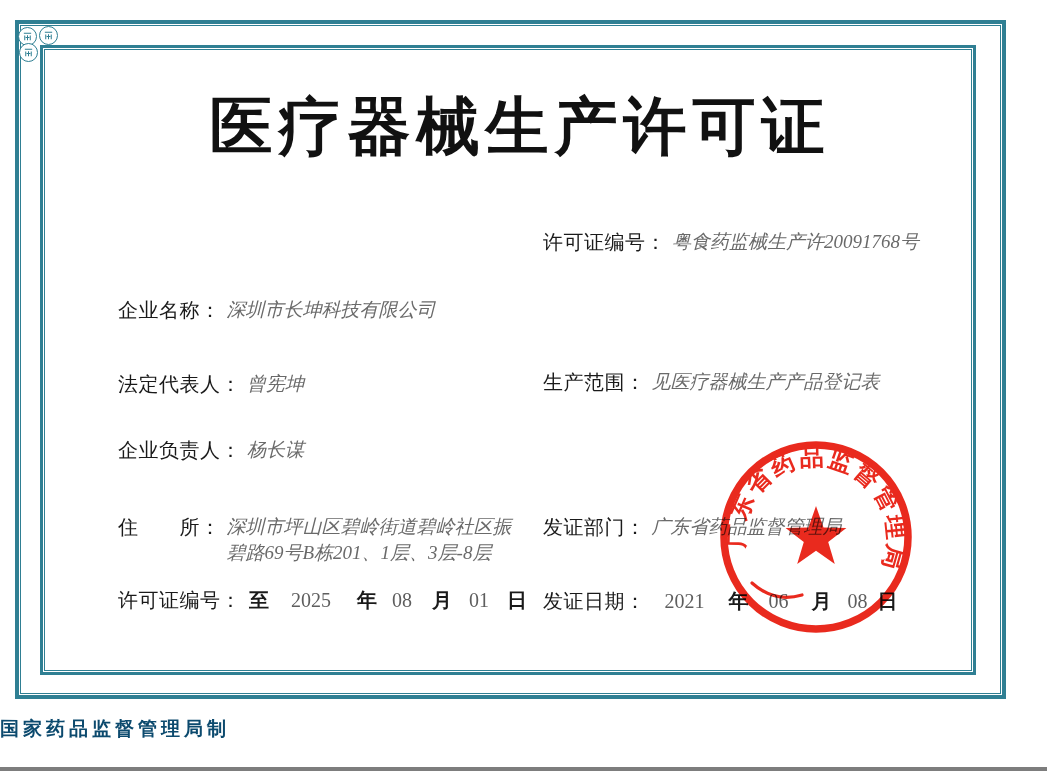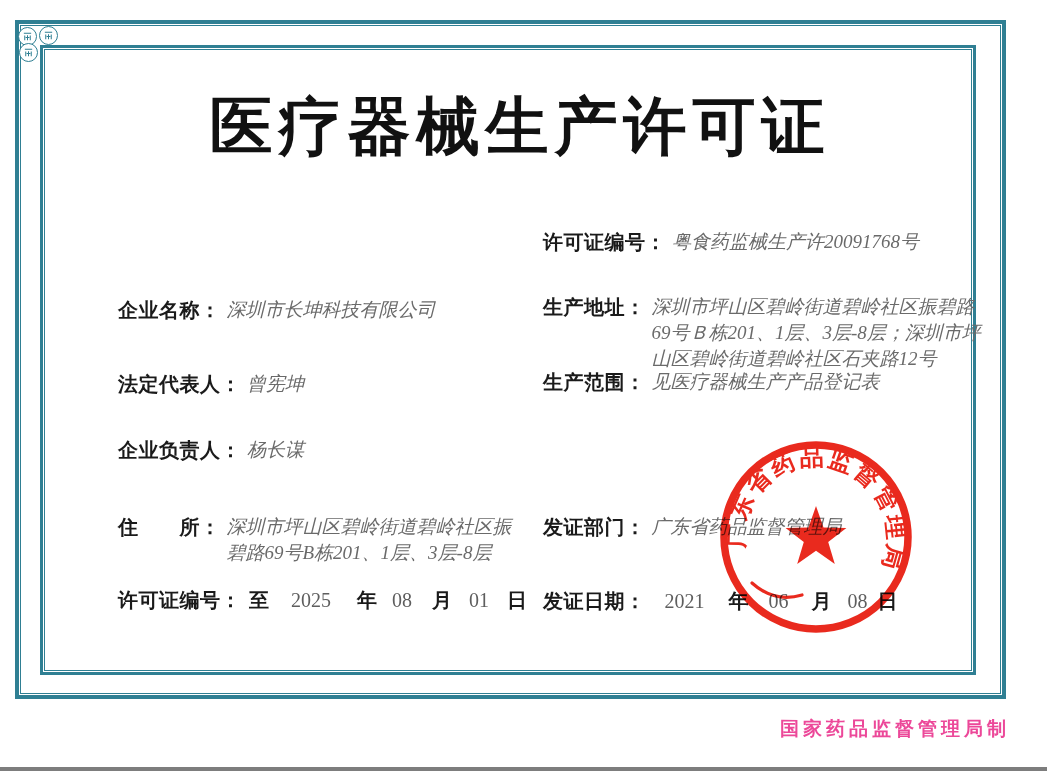--- a/index.html
+++ b/index.html
@@ -25,21 +25,21 @@
   #emblem-1{left:18px;top:27px;}
   #emblem-2{left:39px;top:26px;}
   #emblem-3{left:19px;top:43px;}
 
   
   .title{position:absolute;left:40px;top:84px;width:936px;text-align:center;
     font-size:63px;font-weight:800;letter-spacing:6px;color:#111;z-index:3;padding-left:24px;}
 
   
   .row{position:absolute;display:flex;align-items:flex-start;z-index:3;white-space:nowrap;}
-  .lbl{font-weight:bold;font-size:20px;color:var(--label);letter-spacing:.5px;line-height:26px;white-space:pre;}
+  .lbl{font-weight:normal;font-size:20px;color:var(--label);letter-spacing:.5px;line-height:26px;white-space:pre;}
   .val{font-family:"Liberation Serif","DejaVu Serif",serif;font-size:19px;color:var(--value);line-height:26px;margin-left:6px;font-style:italic;}
   .val-wrap{white-space:normal;}
   #row-license   {left:543px;top:229px;}
   #row-company   {left:118px;top:297px;}
   #row-address   {left:543px;top:294px;}
   #row-address .val{width:334px;}
   #row-legalrep  {left:118px;top:371px;}
   #row-scope     {left:543px;top:369px;}
   #row-manager   {left:118px;top:437px;}
   #row-residence {left:118px;top:514px;}
@@ -49,22 +49,22 @@
   #row-issuedate {left:543px;top:588px;justify-content:flex-end;}
   .date-num{font-family:"Liberation Serif","DejaVu Serif",serif;font-size:20px;color:#5e5e5e;line-height:26px;}
   .date-unit{font-weight:bold;font-size:20px;color:var(--label);line-height:26px;}
 
   
   .stamp{position:absolute;left:716px;top:437px;width:200px;height:200px;z-index:5;
     mix-blend-mode:multiply;opacity:.93;}
   .stamp-text{font-family:"Liberation Serif","DejaVu Serif",serif;font-weight:bold;font-size:24px;letter-spacing:3px;fill:var(--red);}
 
   
-  .footer{position:absolute;left:0;top:716px;width:1010px;text-align:right;
-    font-size:19px;font-weight:600;letter-spacing:4px;color:#ec4899;z-index:3;}
+  .footer{position:absolute;left:0;top:716px;width:1010px;text-align:left;
+    font-size:19px;font-weight:600;letter-spacing:4px;color:#0c4a6e;z-index:3;}
 
   .bottom-divider{position:absolute;left:0;top:767px;width:1047px;height:4px;background:#7d7d7d;z-index:2;}
 </style>
 </head>
 <body>
 
 <div class="page">
 
   <div class="frame-outer">
       <div class="thin"></div>
@@ -87,24 +87,20 @@
     <svg viewBox="0 0 12 12">
         <path d="M2 2.5h8M3 5v5M6 4.5v5.5M9 5v5M4 7h4"></path>
       </svg>
   </div>
 
   <h1 class="title">医疗器械生产许可证</h1>
 
   <div class="row" id="row-license">
     <span class="lbl">许可证编号：</span>
     <span class="val">粤食药监械生产许20091768号</span>
-  </div>
-  <div class="row" id="row-address">
-    <span class="lbl">生产地址：</span>
-    <span class="val val-wrap">深圳市坪山区碧岭街道碧岭社区振碧路69号Ｂ栋201、1层、3层-8层；深圳市坪山区碧岭街道碧岭社区石夹路12号</span>
   </div>
   <div class="row" id="row-scope">
     <span class="lbl">生产范围：</span>
     <span class="val">见医疗器械生产产品登记表</span>
   </div>
   <div class="row" id="row-dept">
     <span class="lbl">发证部门：</span>
     <span class="val">广东省药品监督管理局</span>
   </div>
   <div class="row" id="row-issuedate">

